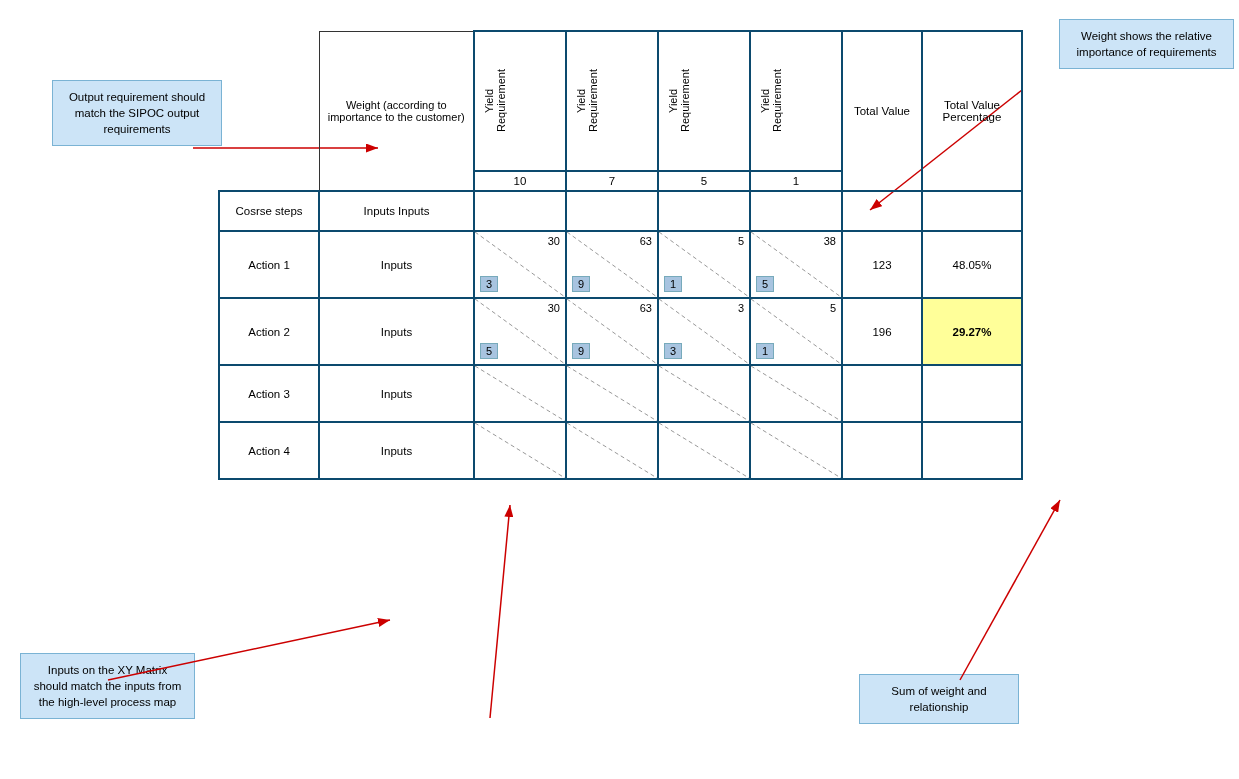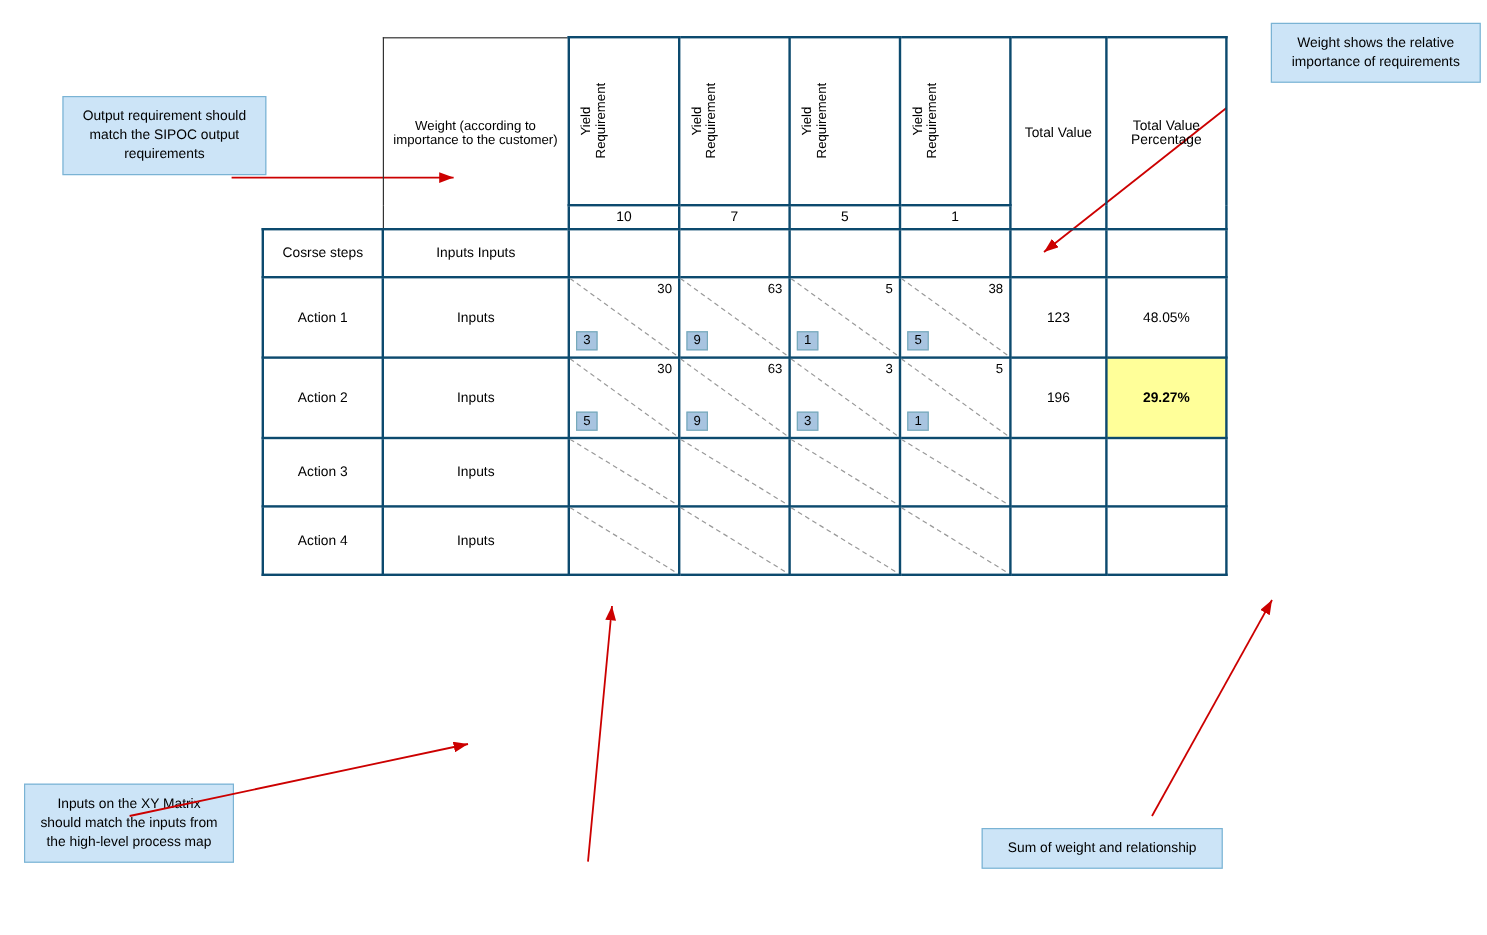--- a/index.html
+++ b/index.html
@@ -56,21 +56,21 @@
     .box-relationship {
       bottom: 30px;
       left: 390px;
       width: 195px;
     }
 
     
     .box-sum {
       bottom: 55px;
       right: 220px;
-      width: 201px;
+      width: 160px;
     }
 
     
     .arrows-svg {
       position: absolute;
       top: 0; left: 0;
       width: 1239px;
       height: 779px;
       pointer-events: none;
     }

